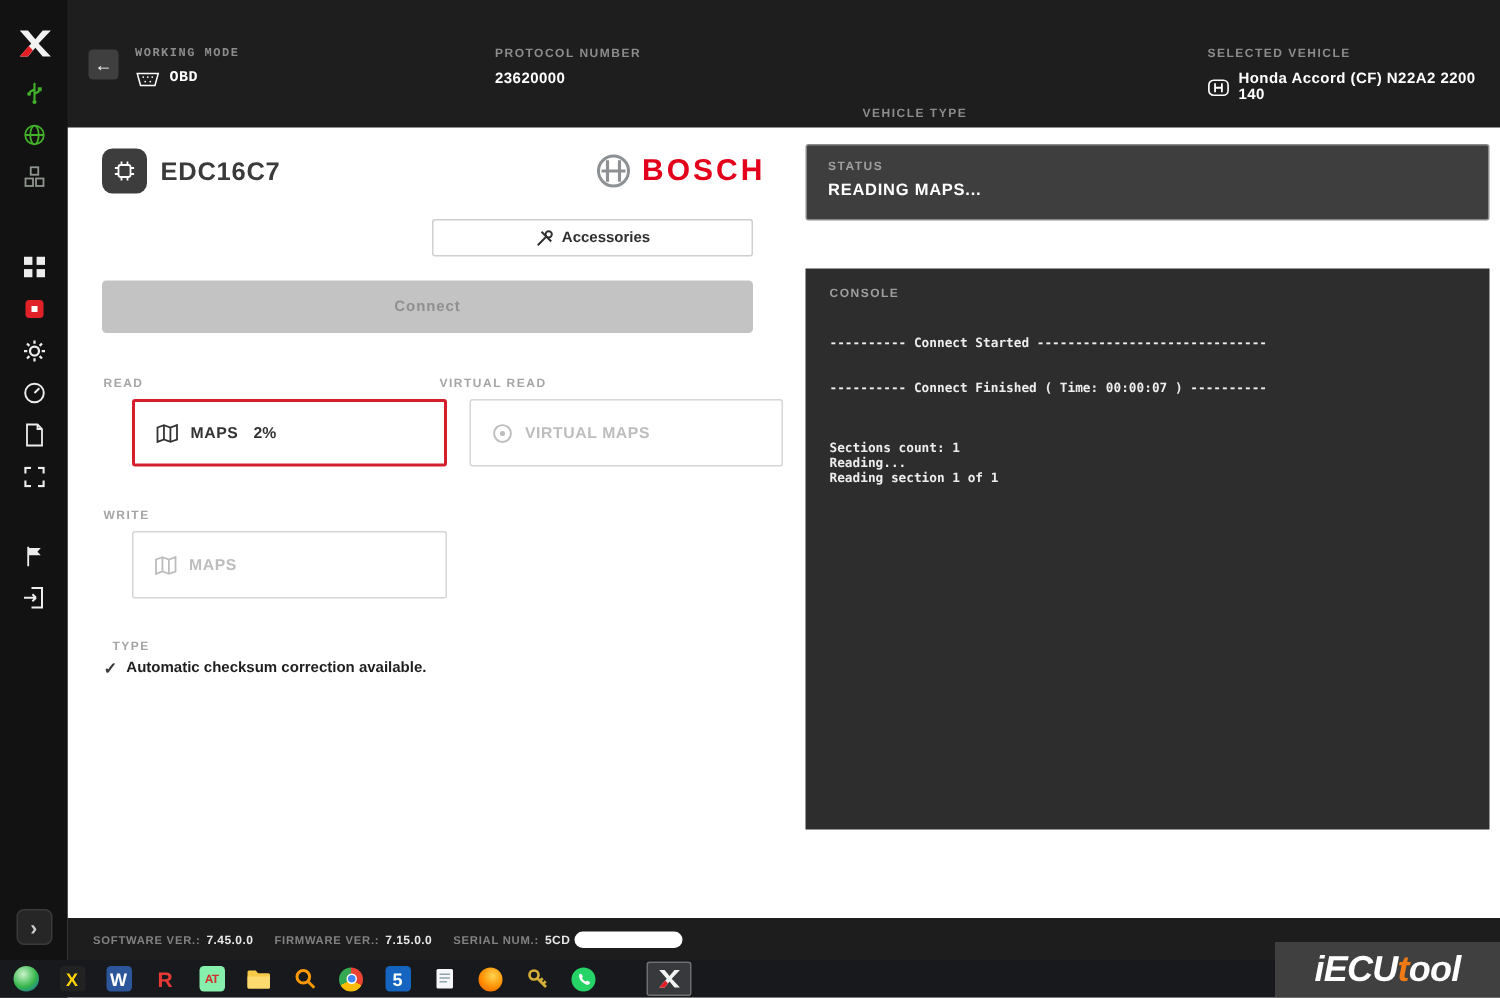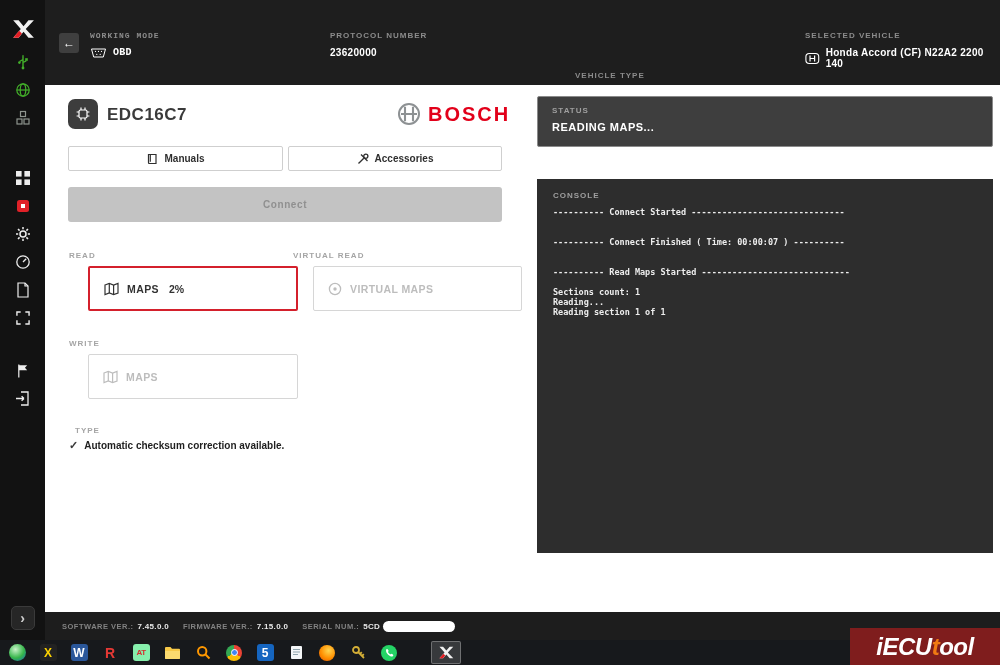--- a/index.html
+++ b/index.html
@@ -65,34 +65,34 @@
   .info-text { font-size:10px; font-weight:800; color:#1f1f1f; }
 
   
   .status-box { position:absolute; left:492px; top:11px; width:456px; height:51px; background:#3e3e3e;
                 border:1px solid #8a8a8a; border-radius:2px; padding:9px 14px; }
   .panel-label { font-size:8px; font-weight:bold; color:#9f9f9f; letter-spacing:1px; }
   .status-value { margin-top:6px; font-size:11px; font-weight:800; color:#fff; letter-spacing:.5px; }
 
   .console-box { position:absolute; left:492px; top:94px; width:456px; height:374px; background:#2d2d2d;
                  padding:12px 16px; overflow:hidden; }
-  .console-lines { margin-top:7px; }
+  .console-lines { margin-top:24px; }
   .console-line { font-family:"DejaVu Sans Mono", monospace; font-size:8.5px; font-weight:bold;
                   color:#ededed; line-height:10px; min-height:10px; white-space:pre; }
 
   
   .verbar { position:absolute; left:45px; top:612px; width:955px; height:28px; background:#1d1d1d;
             display:flex; align-items:center; padding-left:17px; }
   .v-label { font-size:7.5px; font-weight:bold; color:#828282; letter-spacing:.5px; }
   .v-value { font-size:8px; font-weight:bold; color:#e8e8e8; margin-left:4px; letter-spacing:.3px; }
   .v-gap { width:14px; }
   .serial-blur { width:72px; height:11px; background:#fff; border-radius:6px; margin-left:3px; }
 
   
-  .watermark { position:absolute; right:0; top:628px; width:150px; height:37px; background:#7f1d1d;
+  .watermark { position:absolute; right:0; top:628px; width:150px; height:37px; background:#404040;
                display:flex; align-items:center; justify-content:center; z-index:10;
                font-style:italic; font-weight:800; font-size:24px; color:#fff; letter-spacing:-.5px; }
   .wm-accent { color:#f07a13; }
 
   
   .taskbar { position:absolute; left:0; top:640px; width:1000px; height:25px; background:#17191c;
              display:flex; align-items:center; padding-left:4px; gap:5px; z-index:5; }
   .tb-slot { width:26px; height:23px; display:flex; align-items:center; justify-content:center; cursor:pointer; }
   .tb-letter { font-size:12px; font-weight:800; }
   .orb { width:17px; height:17px; border-radius:50%;
@@ -267,27 +267,20 @@
     <div class="ecu-title">EDC16C7</div>
 
     <div class="bosch">
       <svg width="24" height="24" viewBox="0 0 24 24" fill="none" stroke="#8d9193" stroke-width="2">
         <circle cx="12" cy="12" r="10"></circle>
         <path d="M8 4.8 V19.2 M16 4.8 V19.2 M4 12 H20" stroke-width="2.1"></path>
       </svg>
       <span class="bosch-text">BOSCH</span>
     </div>
 
-    <div class="btn-light btn-manuals">
-      <svg width="12" height="12" viewBox="0 0 12 12" fill="none" stroke="#2f2f2f" stroke-width="1.2">
-        <path d="M2.5 1.5 H10 V10.5 H3.5 Q2.5 10.5 2.5 9.5 Z"></path>
-        <path d="M4.3 1.5 V8.8"></path>
-      </svg>
-      <span>Manuals</span>
-    </div>
 
     <div class="btn-light btn-accessories">
       <svg width="12" height="12" viewBox="0 0 12 12" fill="none" stroke="#2f2f2f" stroke-width="1.3">
         <path d="M1.5 10.5 L6.8 5.2"></path>
         <path d="M4 1.5 L10.5 8"></path>
         <circle cx="8.8" cy="3.2" r="2.1"></circle>
       </svg>
       <span>Accessories</span>
     </div>
 
@@ -334,21 +327,20 @@
 
     <section class="console-box">
       <div class="panel-label">CONSOLE</div>
       <div class="console-lines">
         <div class="console-line">---------- Connect Started ------------------------------</div>
         <div class="console-line"></div>
         <div class="console-line"></div>
         <div class="console-line">---------- Connect Finished ( Time: 00:00:07 ) ----------</div>
         <div class="console-line"></div>
         <div class="console-line"></div>
-        <div class="console-line">---------- Read Maps Started -----------------------------</div>
         <div class="console-line"></div>
         <div class="console-line">Sections count: 1</div>
         <div class="console-line">Reading...</div>
         <div class="console-line">Reading section 1 of 1</div>
       </div>
     </section>
   </main>
 
   <footer class="verbar">
     <span class="v-label">SOFTWARE VER.:</span>

